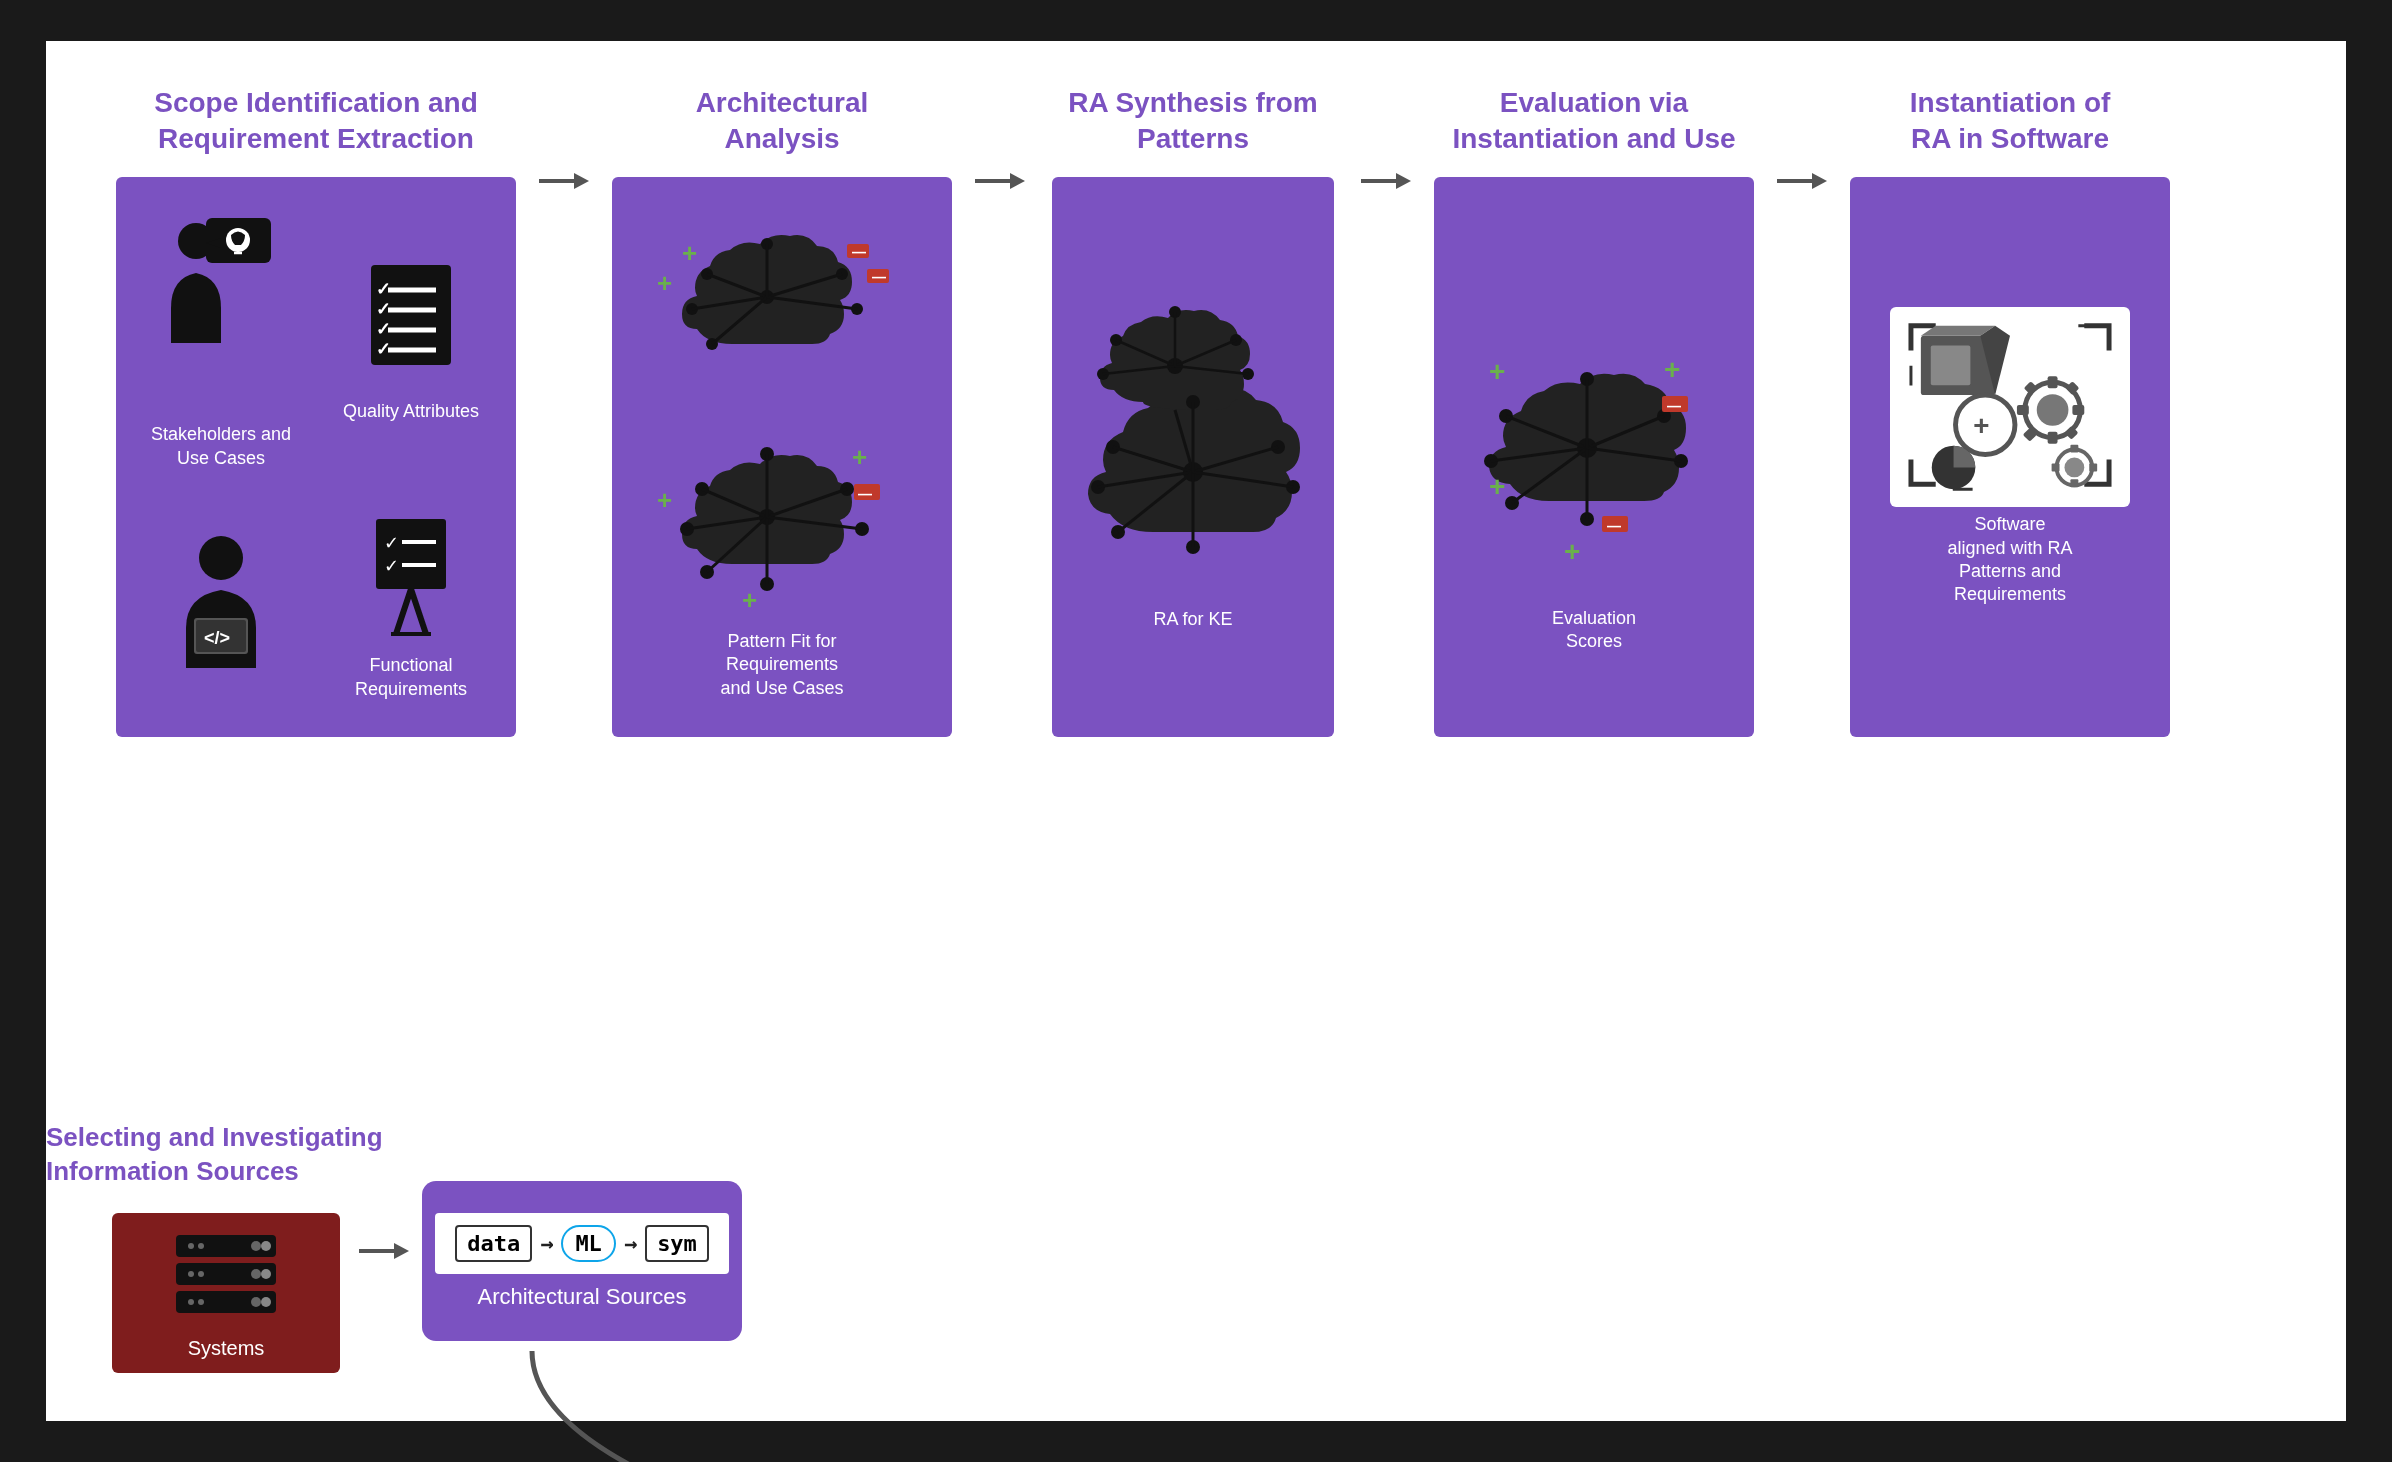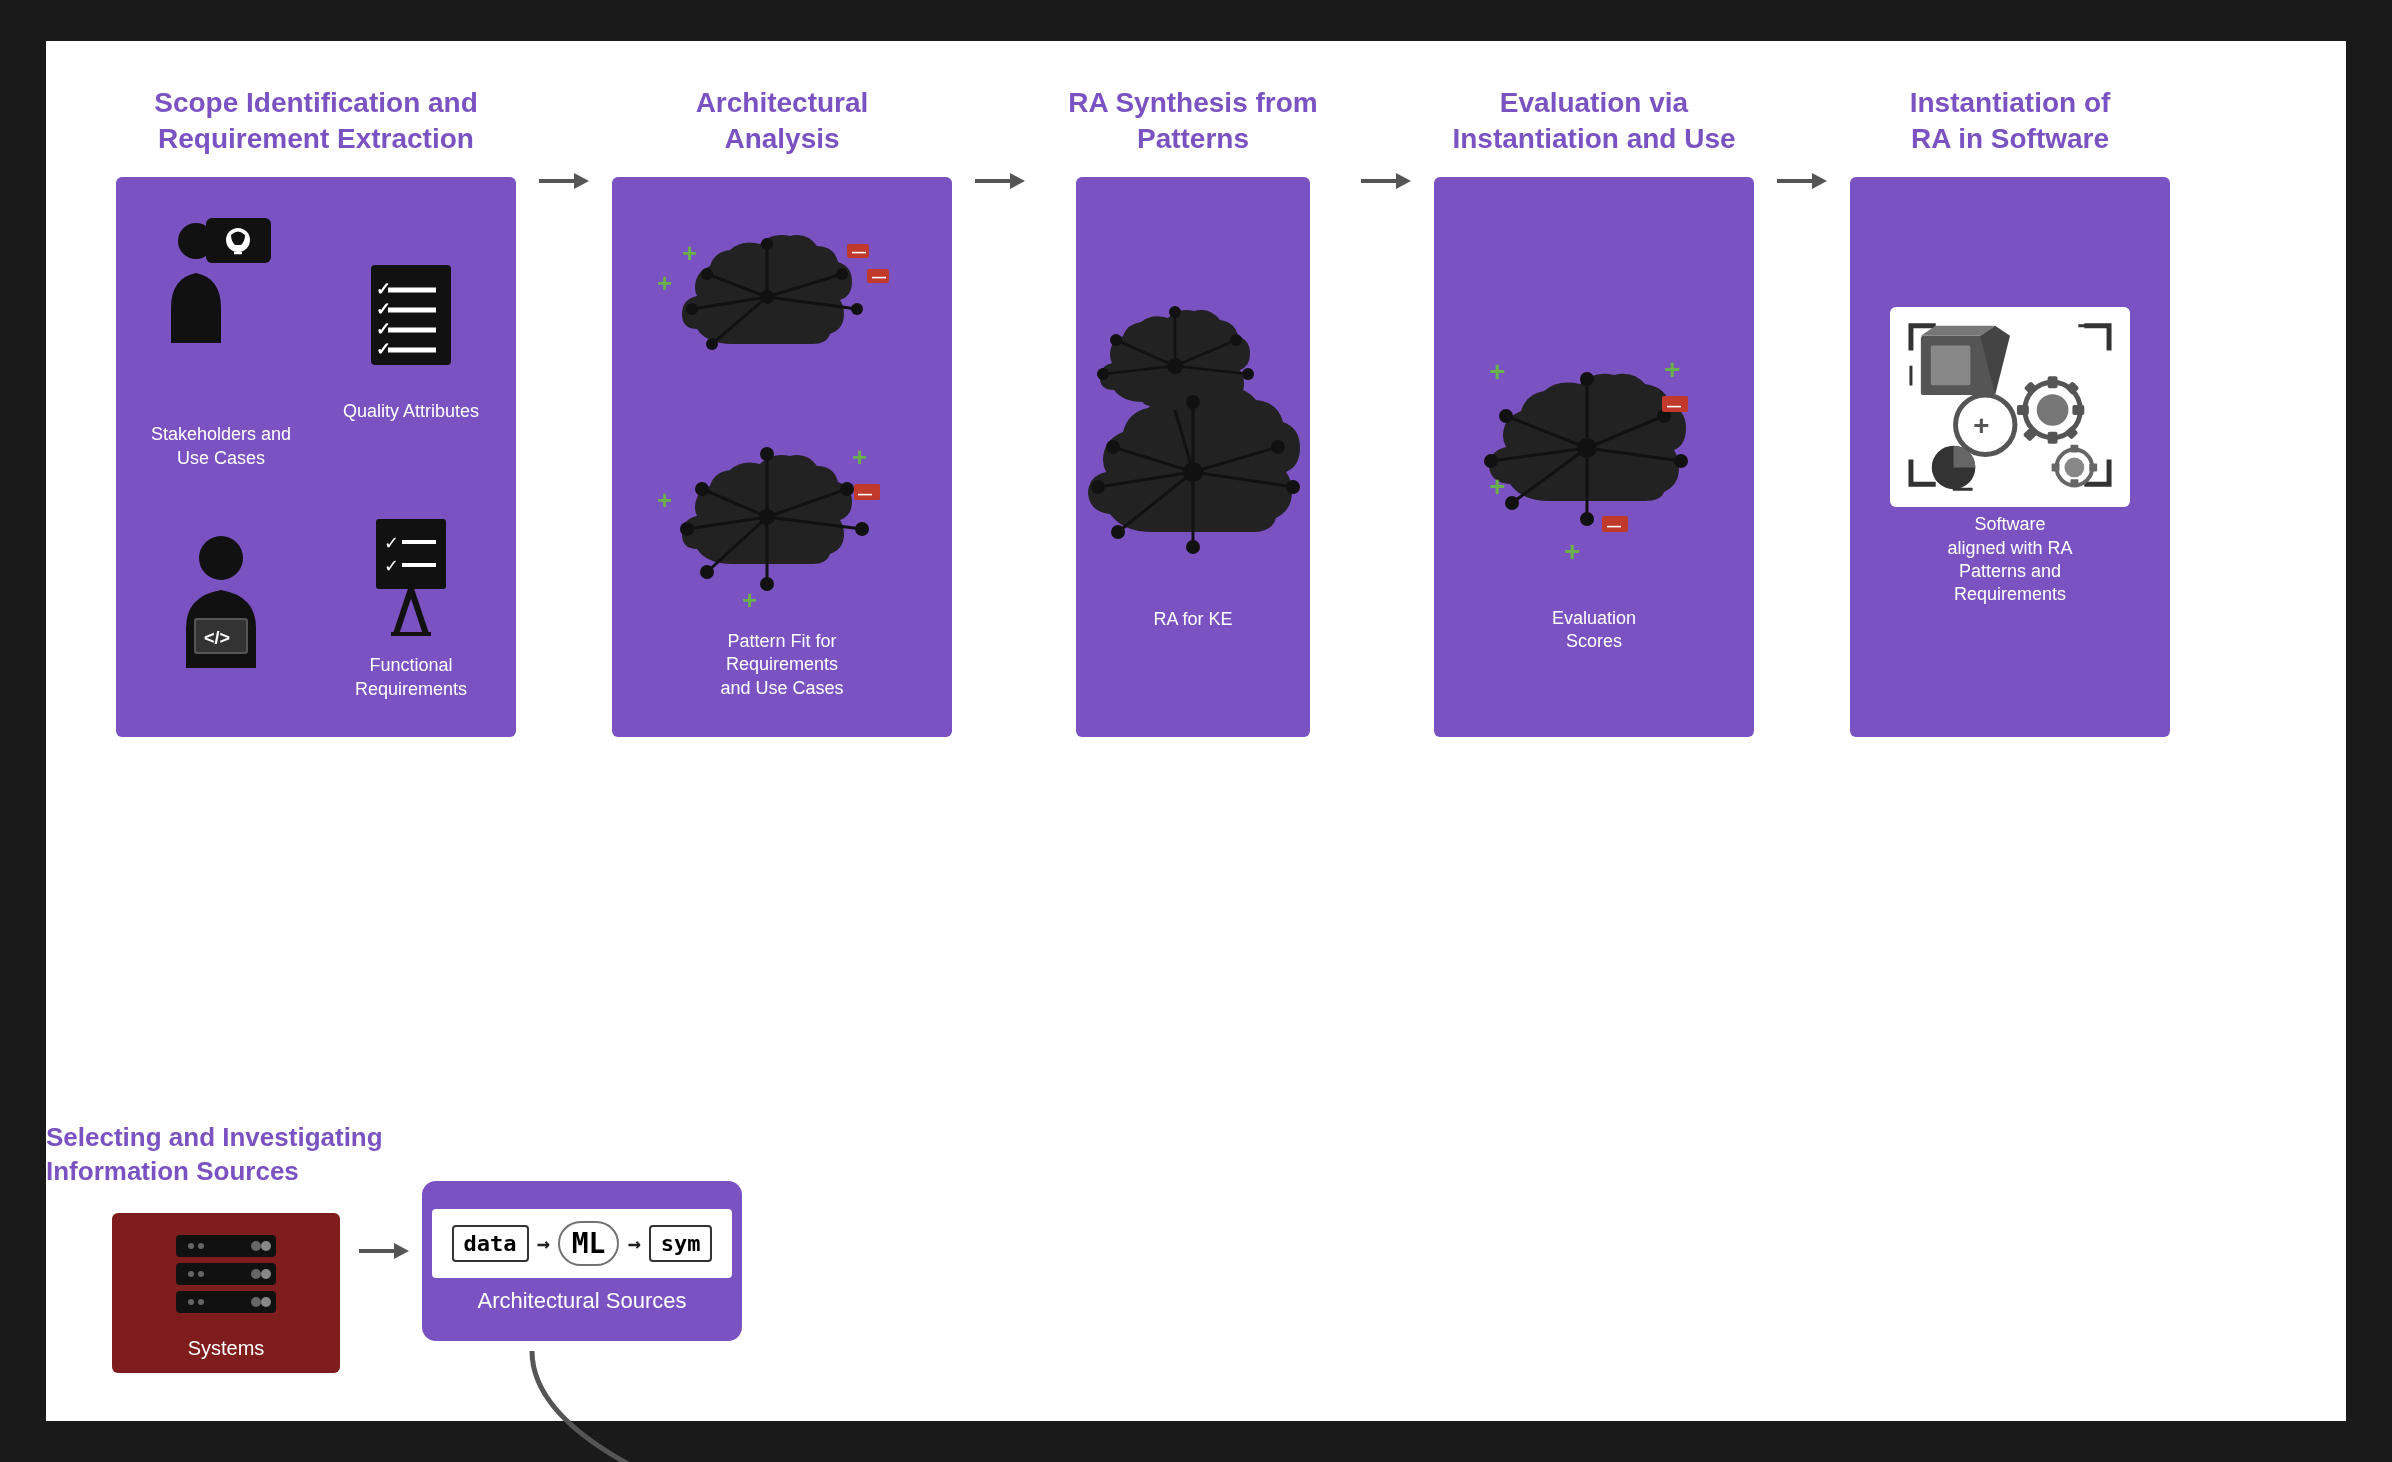--- a/index.html
+++ b/index.html
@@ -103,21 +103,21 @@
       color: white;
       font-size: 18px;
       text-align: center;
       line-height: 1.3;
     }
     
     .phase3-col {
       width: 310px;
     }
     .phase3-box {
-      width: 234px;
+      width: 282px;
       height: 560px;
       justify-content: center;
     }
     
     .phase4-col {
       width: 340px;
     }
     .phase4-box {
       width: 320px;
       height: 560px;
@@ -178,25 +178,25 @@
       color: #222;
     }
     .pattern-box-label {
       border: 2px solid #333;
       padding: 4px 10px;
       border-radius: 4px;
       background: white;
       font-size: 22px;
     }
     .pattern-circle-label {
-      border: 2px solid #737373;
+      border: 2px solid #0ea5e9;
       padding: 4px 12px;
       border-radius: 50px;
       background: white;
-      font-size: 28px;
+      font-size: 22px;
     }
     .bottom-middle-label {
       color: white;
       font-size: 22px;
       text-align: center;
     }
     .arrow-between {
       display: flex;
       align-items: center;
       justify-content: center;

